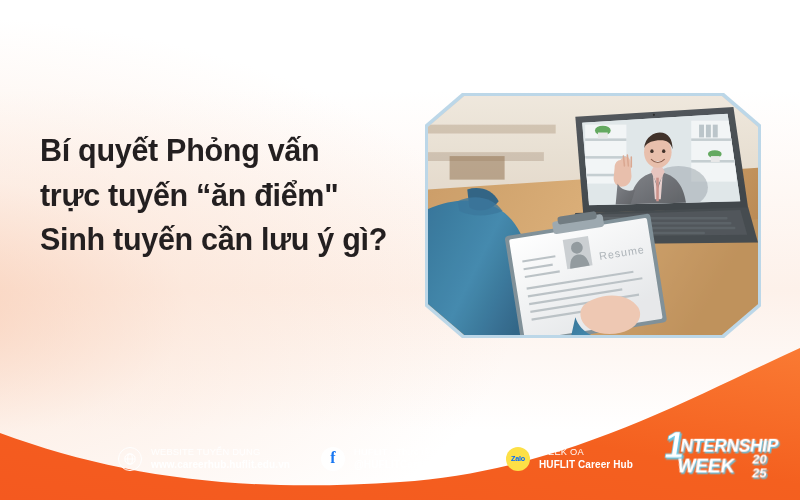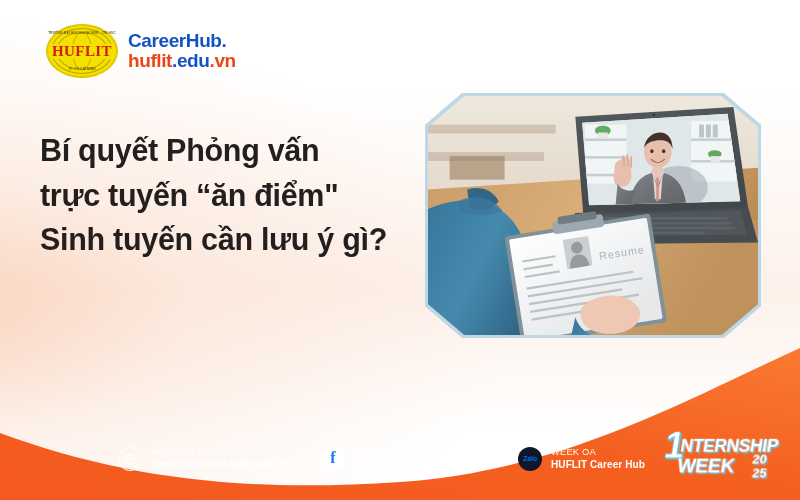--- a/index.html
+++ b/index.html
@@ -132,21 +132,21 @@
   .fitem.fb   { position:absolute; left:321px; top:8px; }
   .fitem.zalo { position:absolute; left:506px; top:8px; }
 
   .ficon {
     width:24px; height:24px; border-radius:50%;
     display:flex; align-items:center; justify-content:center;
     flex:none;
   }
   .ficon.globe { border:1.6px solid #ffffff; }
   .ficon.fb-ico { background:#ffffff; }
-  .ficon.zalo-ico { background:#0f172a;margin-left:12px; }
+  .ficon.zalo-ico { background:#fde047; }
 
   .ftext { line-height:1.3; color:#ffffff; }
   .ftop { font-size:9.3px; font-weight:normal; letter-spacing:.2px; opacity:.97; }
   .fbot { font-size:10px; font-weight:bold; letter-spacing:.1px; }
 
   
   .iw-badge {
     position:absolute; right:14px; bottom:14px;
     width:134px; height:62px;
   }
@@ -162,33 +162,20 @@
     <defs>
       <linearGradient id="wv" x1="0" y1="1" x2="1" y2="0">
         <stop offset="0%" stop-color="#f4591f"></stop>
         <stop offset="55%" stop-color="#f4601f"></stop>
         <stop offset="100%" stop-color="#fa7a33"></stop>
       </linearGradient>
     </defs>
     <path d="M0,108 C120,152 240,168 400,157 C560,146 680,78 800,23 L800,175 L0,175 Z" fill="url(#wv)"></path>
   </svg>
 
-  <div class="brand">
-    <div class="huflit-seal">
-      <span class="ring"></span>
-      <span class="globe"></span>
-      <span class="seal-arc-top">TRƯỜNG ĐẠI HỌC NGOẠI NGỮ - TIN HỌC</span>
-      <span class="seal-word">HUFLIT</span>
-      <span class="seal-arc-bot">TP. HỒ CHÍ MINH</span>
-    </div>
-    <div class="brand-text">
-      <div class="brand-line1">CareerHub.</div>
-      <div class="brand-line2"><span class="c-orange">huflit</span><span class="c-blue">.edu</span><span class="c-orange">.vn</span></div>
-    </div>
-  </div>
 
   <div class="headline">
     <div>Bí quyết Phỏng vấn</div>
     <div>trực tuyến “ăn điểm"</div>
     <div>Sinh tuyến cần lưu ý gì?</div>
   </div>
 
   <div class="hero">
     <div class="hero-clip"></div>
     <div class="hero-inner">

